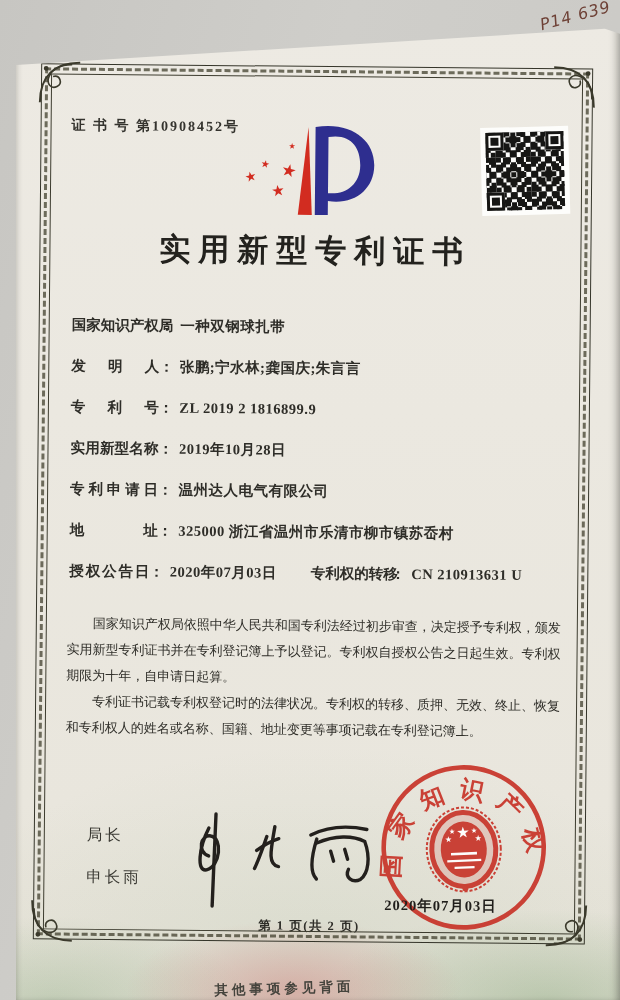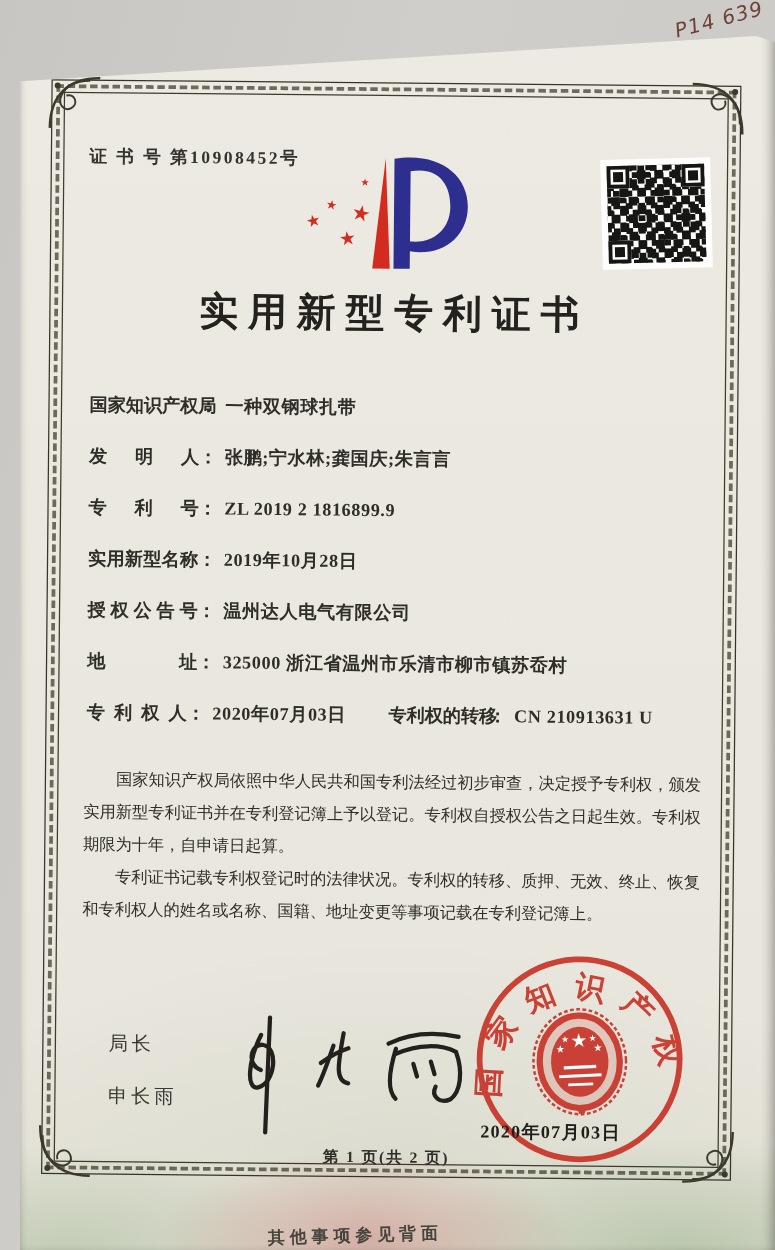--- a/index.html
+++ b/index.html
@@ -156,27 +156,27 @@
         <div class="field-row">
           <span class="field-label">发明人</span><span class="field-colon">：</span><span class="field-value">张鹏;宁水林;龚国庆;朱言言</span>
         </div>
         <div class="field-row">
           <span class="field-label">专利号</span><span class="field-colon">：</span><span class="field-value">ZL 2019 2 1816899.9</span>
         </div>
         <div class="field-row">
           <span class="field-label">实用新型名称</span><span class="field-colon">：</span><span class="field-value">2019年10月28日</span>
         </div>
         <div class="field-row">
-          <span class="field-label">授权公告号</span><span class="field-colon">：</span><span class="field-value">温州达人电气有限公司</span>
+          <span class="field-label">专利申请日</span><span class="field-colon">：</span><span class="field-value">温州达人电气有限公司</span>
         </div>
         <div class="field-row">
           <span class="field-label">地址</span><span class="field-colon">：</span><span class="field-value">325000 浙江省温州市乐清市柳市镇苏岙村</span>
         </div>
         <div class="field-row">
-          <span class="grant-label">专利权人</span><span class="field-colon">：</span><span class="field-value">2020年07月03日</span><span class="grant-pair2 grant-label">专利权的转移</span><span class="field-colon">：</span><span class="field-value">CN 210913631 U</span>
+          <span class="grant-label">授权公告日</span><span class="field-colon">：</span><span class="field-value">2020年07月03日</span><span class="grant-pair2 grant-label">专利权的转移</span><span class="field-colon">：</span><span class="field-value">CN 210913631 U</span>
         </div>
       </div>
 
       <div class="paras">
         <p>国家知识产权局依照中华人民共和国专利法经过初步审查，决定授予专利权，颁发实用新型专利证书并在专利登记簿上予以登记。专利权自授权公告之日起生效。专利权期限为十年，自申请日起算。</p>
         <p>专利证书记载专利权登记时的法律状况。专利权的转移、质押、无效、终止、恢复和专利权人的姓名或名称、国籍、地址变更等事项记载在专利登记簿上。</p>
       </div>
 
       <div class="director">
         <div>局长</div>

